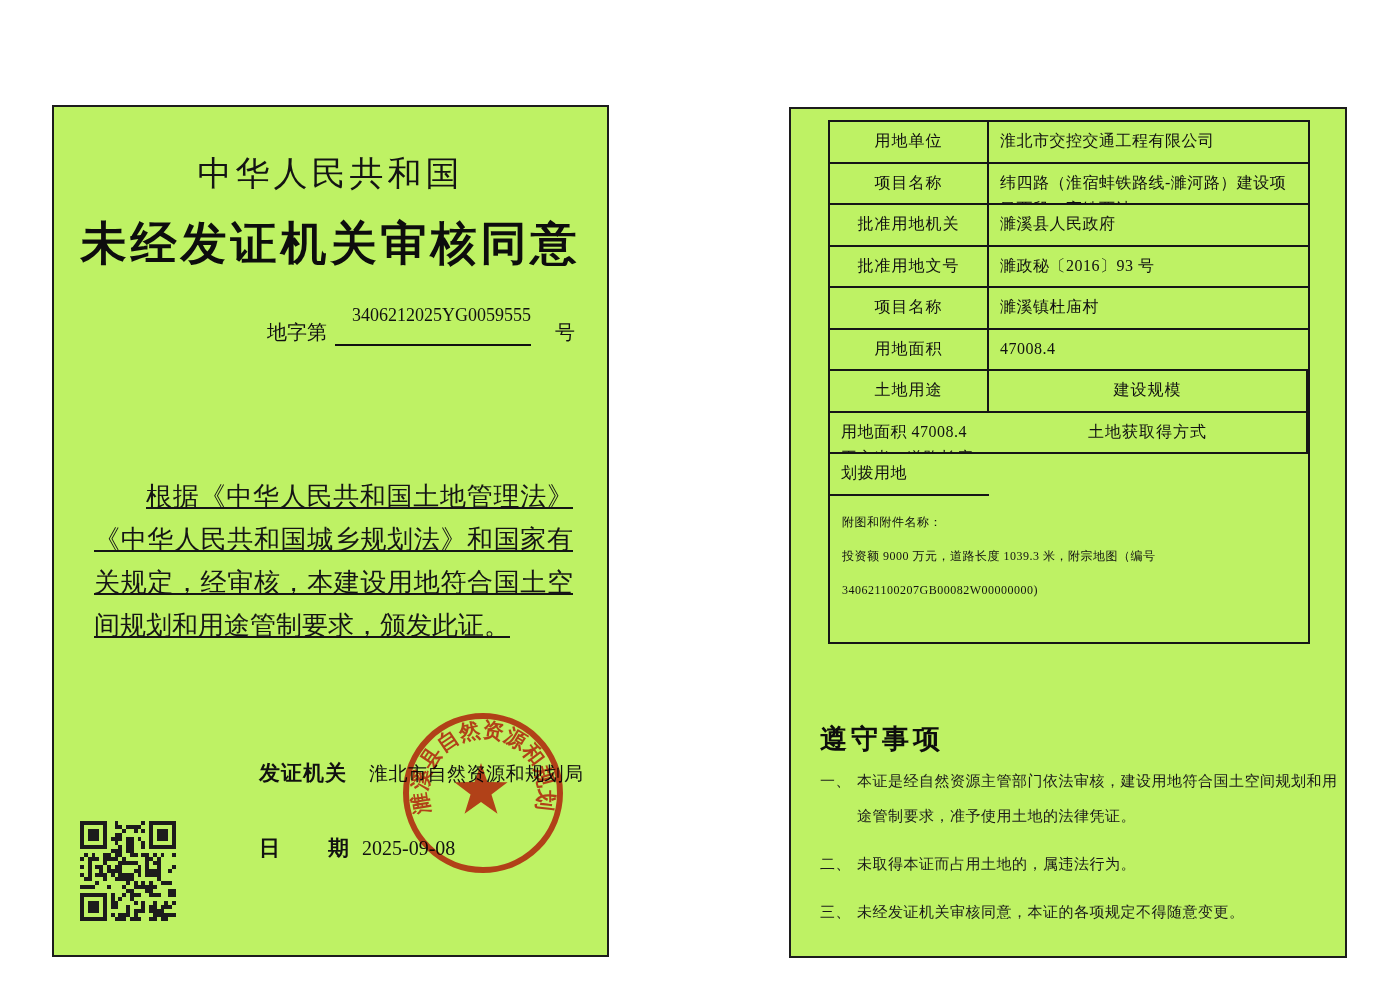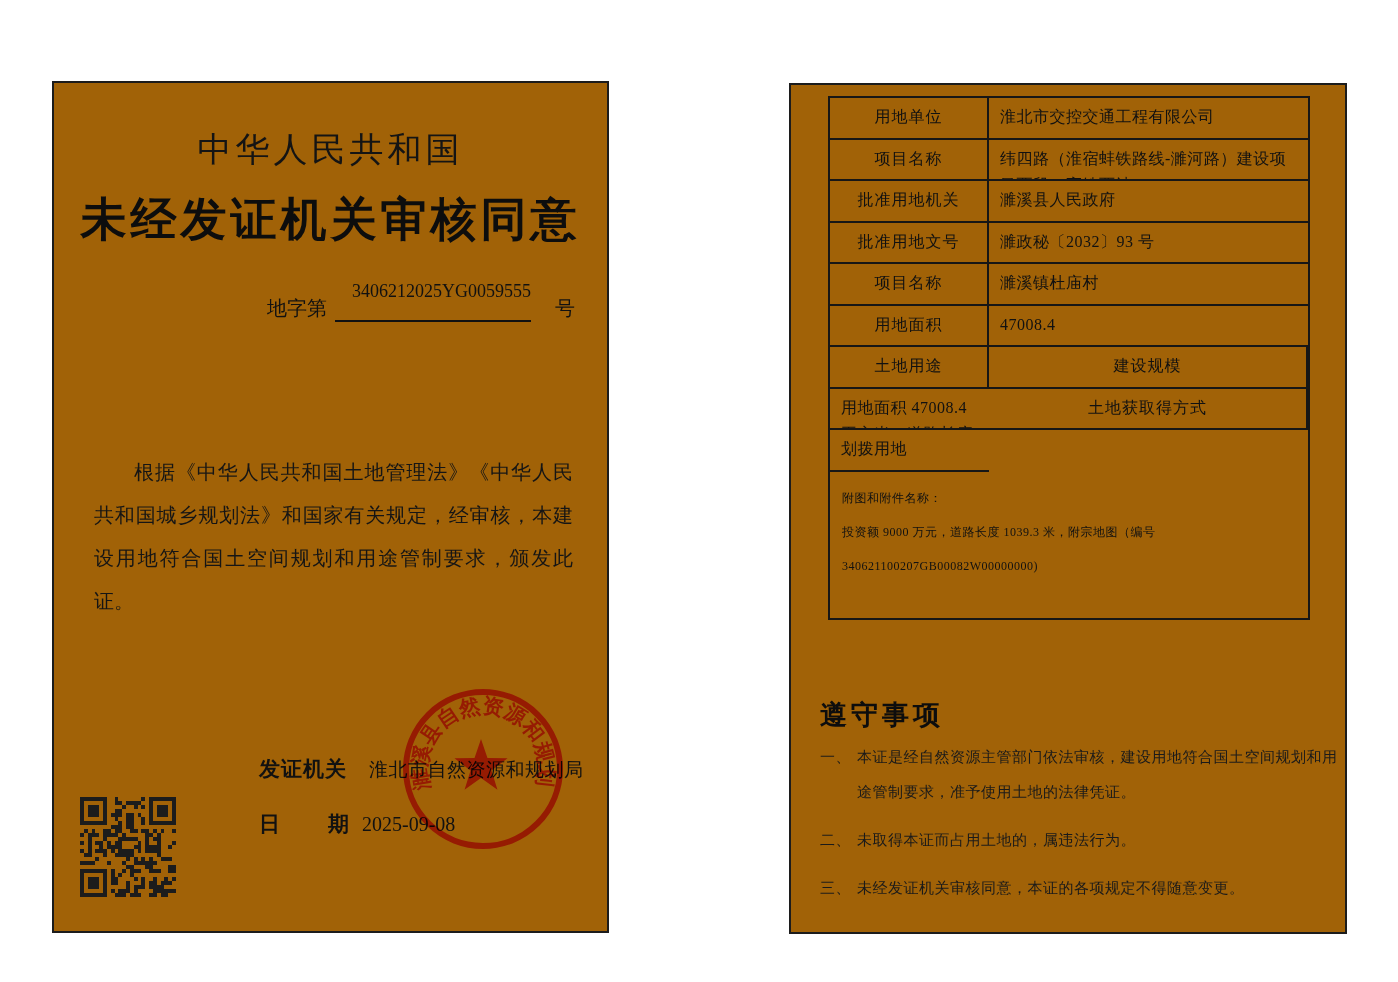--- a/index.html
+++ b/index.html
@@ -1,37 +1,37 @@
 <!DOCTYPE html>
 <html><head>
 <meta charset="utf-8">
 <style>
   * { margin:0; padding:0; box-sizing:border-box; }
   html,body { background:#ffffff; }
   body { font-family:"Liberation Serif","DejaVu Serif",serif; color:#111; }
   #canvas { position:relative; width:1398px; height:982px; background:#ffffff; overflow:hidden; }
 
-  .page { position:absolute; background:#a16207; border:2px solid #1c1c1c; }
+  .page { position:absolute; background:#bef264; border:2px solid #1c1c1c;margin-top:24px; }
   #page-left  { left:52px; top:81px;  width:557px; height:852px; }
   #page-right { left:789px; top:83px; width:558px; height:851px; }
 
   
   .country { position:absolute; top:44px; left:0; width:100%; text-align:center;
              font-size:34px; letter-spacing:4px; color:#141414; }
   .cert-title { position:absolute; top:106px; left:0; width:100%; text-align:center;
              font-size:46px; font-weight:900; letter-spacing:4px; color:#0d0d0d; }
   .serial-row { position:absolute; top:198px; left:213px; display:flex; align-items:flex-end;
              font-size:20px; }
   .serial-underline { display:inline-block; width:196px; margin-left:8px; text-align:right;
              border-bottom:2px solid #111; font-size:18px; padding-bottom:18px;
              font-family:"Liberation Serif","DejaVu Serif",serif; }
   .serial-suffix { margin-left:24px; }
-  .left-body { position:absolute; top:368px; left:40px; width:479px; font-size:20px;
-             line-height:43px; text-indent:2em; text-align:justify; color:#151515; font-weight:500; }
-  .issuer-row { position:absolute; top:672px; left:205px; display:flex; align-items:baseline;text-align:center; }
+  .left-body { position:absolute; top:368px; left:40px; width:479px; font-size:26px;
+             line-height:43px; text-indent:2em; text-align:justify; color:#151515; font-weight:500;text-decoration:underline; }
+  .issuer-row { position:absolute; top:652px; left:205px; display:flex; align-items:baseline;text-align:center; }
   .issuer-label { font-size:21px; font-weight:bold; letter-spacing:1px; }
   .issuer-value { font-size:19px; margin-left:22px; letter-spacing:0.5px; }
   .date-row { position:absolute; top:727px; left:205px; display:flex; align-items:baseline; }
   .date-label { display:inline-flex; justify-content:space-between; width:90px;
              font-size:21px; font-weight:bold; }
   .date-value { font-size:20px; margin-left:13px; font-family:"Liberation Serif","DejaVu Serif",serif; }
   .qr { position:absolute; left:26px; top:714px; width:96px; height:100px; }
   .seal { position:absolute; left:343px; top:600px; width:172px; height:172px;
           mix-blend-mode:multiply; opacity:0.92; }
 
@@ -318,21 +318,21 @@
 
   <div id="page-right" class="page">
     <div class="info-table">
       <div class="cell cell-label">用地单位</div>
       <div class="cell cell-value">淮北市交控交通工程有限公司</div>
       <div class="cell cell-label">项目名称</div>
       <div class="cell cell-value">纬四路（淮宿蚌铁路线-濉河路）建设项目西段（高铁西站）</div>
       <div class="cell cell-label">批准用地机关</div>
       <div class="cell cell-value">濉溪县人民政府</div>
       <div class="cell cell-label">批准用地文号</div>
-      <div class="cell cell-value">濉政秘〔2032〕93 号</div>
+      <div class="cell cell-value">濉政秘〔2016〕93 号</div>
       <div class="cell cell-label">项目名称</div>
       <div class="cell cell-value">濉溪镇杜庙村</div>
       <div class="cell cell-label">用地面积</div>
       <div class="cell cell-value">47008.4</div>
       <div class="cell cell-label">土地用途</div>
       <div class="cell cell-label">建设规模</div>
       <div class="cell cell-value">用地面积 47008.4 平方米、道路长度 1039.3 米</div>
       <div class="cell cell-label">土地获取得方式</div>
       <div class="cell cell-value">划拨用地</div>
 

